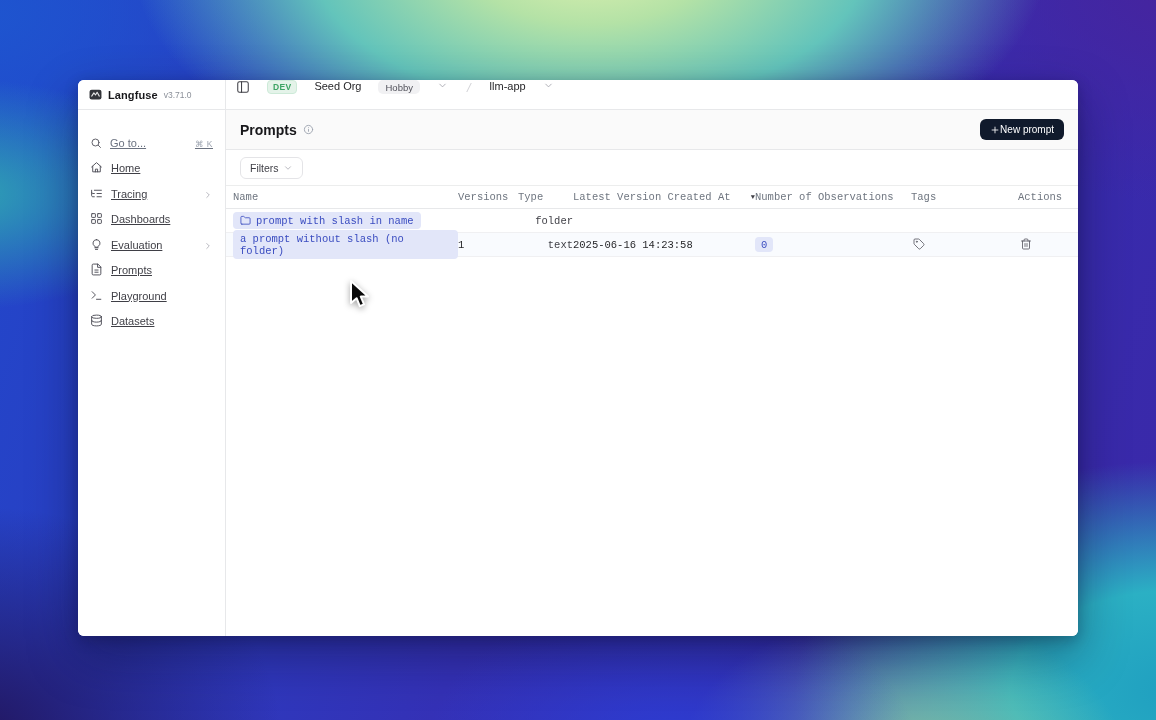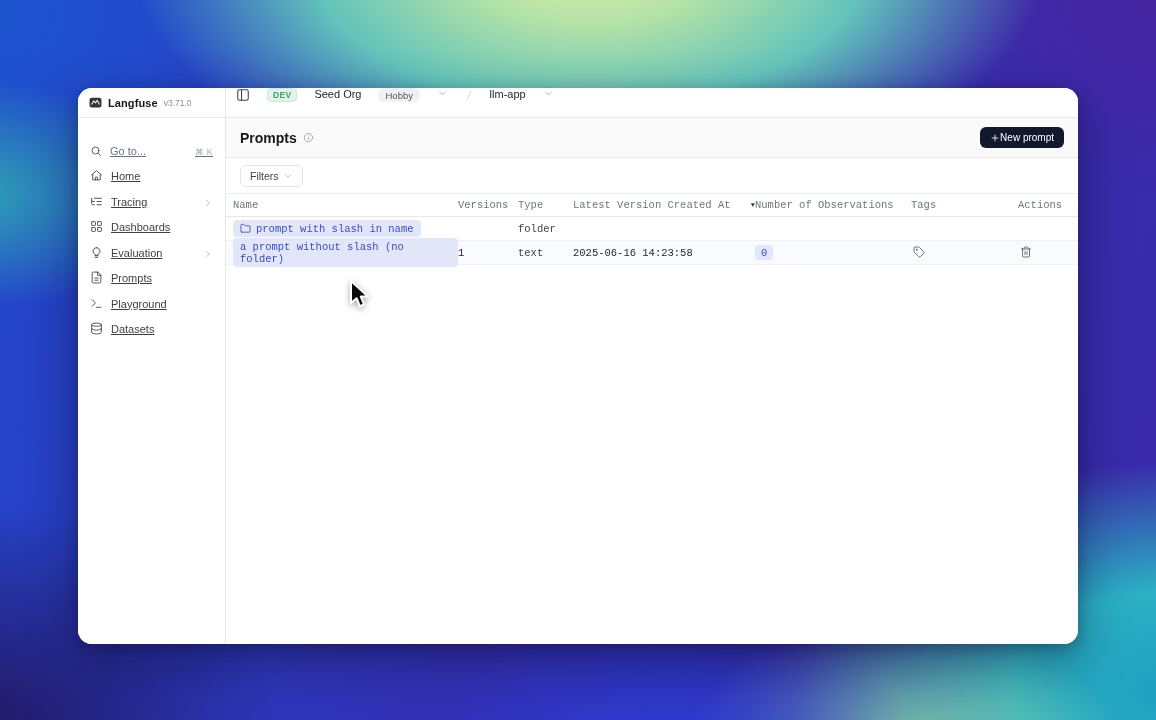--- a/index.html
+++ b/index.html
@@ -16,24 +16,23 @@
       radial-gradient(40% 48% at -2% 102%, #221660 0%, rgba(34,22,96,0) 66%),
       radial-gradient(36% 40% at 58% 106%, #2b3ed6 0%, rgba(43,62,214,0) 60%),
       radial-gradient(34% 40% at 78% 108%, #8fd0a0 0%, rgba(143,208,160,0) 58%),
       radial-gradient(52% 50% at 102% 96%, #1f9fc0 0%, #2bb0c4 28%, rgba(43,176,196,0) 64%),
       linear-gradient(108deg, #2148cc 0%, #3431b6 48%, #3a28a8 100%);
   }
 
   
   .window {
     position:absolute; left:78px; top:80px; width:1000px; height:556px;
-    background:#ffffff; border-radius:14px; overflow:hidden;
+    background:#ffffff; border-radius:6px; overflow:hidden;
     box-shadow:0 20px 50px rgba(10,10,40,.40), 0 4px 14px rgba(10,10,40,.25);
     display:flex;
-    margin-top:8px;
   }
 
   
   .sidebar { width:148px; flex:0 0 148px; border-right:1px solid #e7e8ea; display:flex; flex-direction:column; background:#fff; }
   .brand { height:30px; flex:0 0 30px; display:flex; align-items:center; gap:6px; padding:0 11px; border-bottom:1px solid #e7e8ea; }
   .brand-name { font-size:11px; font-weight:bold; color:#18181b; letter-spacing:.1px; }
   .brand-ver { font-size:8.5px; color:#8a8f98; }
   .nav { padding:13px 8px 0 8px; display:flex; flex-direction:column; }
   .nav-item { height:25.5px; display:flex; align-items:flex-end; gap:8px; padding:0 4px; border-radius:5px; font-size:11px; color:#3f3f46; cursor:default;text-decoration:underline; }
   .nav-item .spacer { flex:1; }
@@ -71,21 +70,21 @@
   .col-versions { width:60px; flex:0 0 60px; }
   .col-type { width:55px; flex:0 0 55px; }
   .col-latest { width:182px; flex:0 0 182px; display:flex; align-items:center; gap:14px;justify-content:space-between; }
   .col-obs { width:156px; flex:0 0 156px; }
   .col-tags { width:107px; flex:0 0 107px; }
   .col-actions { flex:1; }
   .sort-arrow { font-size:7px; color:#3f3f46; }
   .name-badge { display:inline-flex; align-items:center; gap:5px; background:#e2e6f9; color:#3a4cc0; font-weight:500; border-radius:4px; padding:2.5px 7px; cursor:pointer; }
   .name-badge svg { stroke:#3a4cc0; fill:none; stroke-width:1.8; stroke-linejoin:round; stroke-linecap:round; }
   .obs-badge { display:inline-block; background:#e2e6f9; color:#3a4cc0; border-radius:4px; padding:1.5px 6px; font-weight:500; cursor:default; }
-  .cell-muted { color:#3f3f46; }
+  .cell-muted { color:#3f3f46;text-align:right; }
   .icon-btn { background:none; border:none; display:inline-flex; padding:2px; cursor:pointer; }
   .icon-btn svg { stroke:#52525b; fill:none; stroke-width:1.6; stroke-linecap:round; stroke-linejoin:round; }
 
   
   .cursor { position:absolute; left:343px; top:278px; width:32px; height:32px; pointer-events:none; filter:drop-shadow(0 2px 3px rgba(0,0,0,.35)); }
 </style>
 </head>
 <body>
 
 <div class="desktop">

